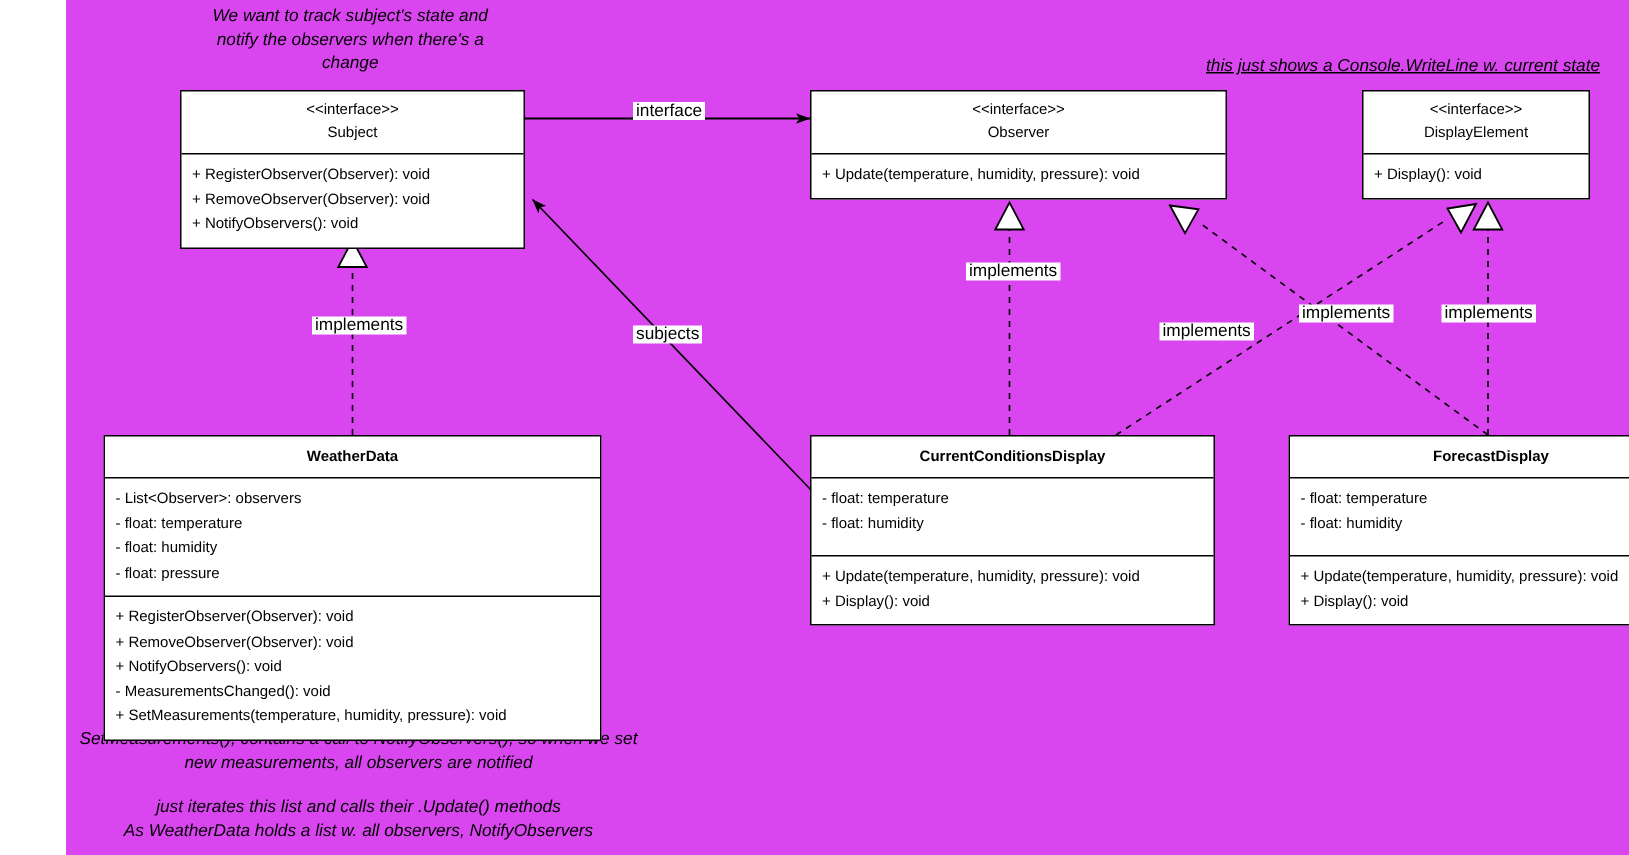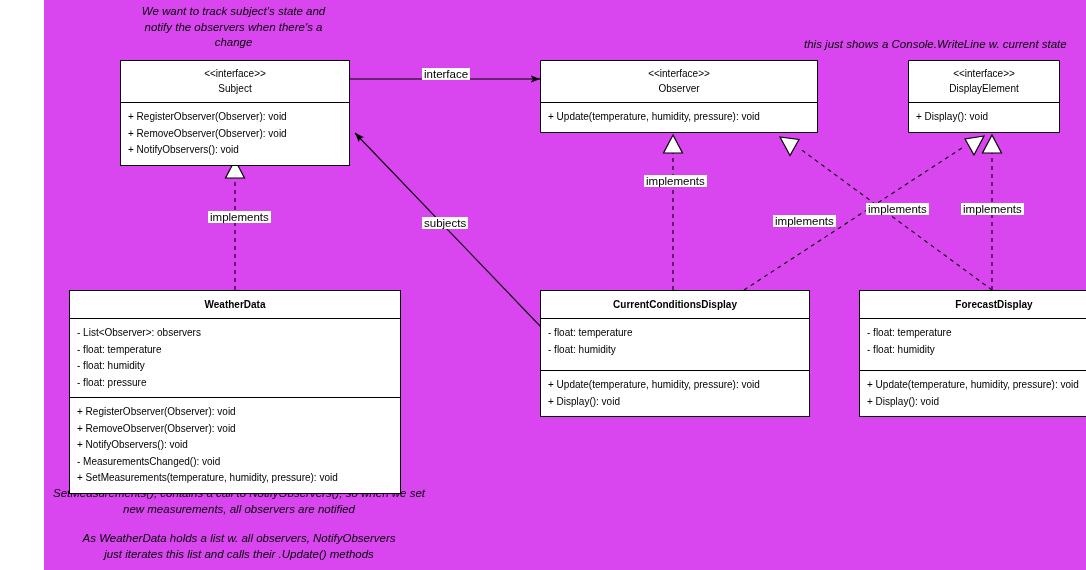--- a/index.html
+++ b/index.html
@@ -110,32 +110,32 @@
     <line x1="948" y1="290" x2="948" y2="153" stroke="#000000" stroke-width="1.1" stroke-dasharray="4,4"></line>
     <path d="M948,135 L957.5,153 L938.5,153 Z" fill="#ffffff" stroke="#000000" stroke-width="1.2"></path>
   </svg>
 
   <div class="note center" style="left:83px; top:4px; width:213px;">
     <div>We want to track subject's state and</div>
     <div>notify the observers when there's a</div>
     <div>change</div>
   </div>
 
-  <div class="note" style="left:760px; top:37px;">
+  <div class="note" style="left:760px; top:37px;text-decoration:underline;">
     <div>this just shows a Console.WriteLine w. current state</div>
   </div>
 
   <div class="note center" style="left:5px; top:486px; width:380px;">
     <div>SetMeasurements(); contains a call to NotifyObservers(); so when we set</div>
     <div>new measurements, all observers are notified</div>
   </div>
 
   <div class="note center" style="left:5px; top:531px; width:380px;">
+    <div>just iterates this list and calls their .Update() methods</div>
     <div>As WeatherData holds a list w. all observers, NotifyObservers</div>
-    <div>just iterates this list and calls their .Update() methods</div>
   </div>
 
   <div class="edge-label" style="left:378px; top:68px;"><span>interface</span></div>
 
   <div class="edge-label" style="left:378px; top:217px;"><span>subjects</span></div>
 
   <div class="edge-label" style="left:164px; top:211px;"><span>implements</span></div>
 
   <div class="edge-label" style="left:600px; top:175px;"><span>implements</span></div>
 

